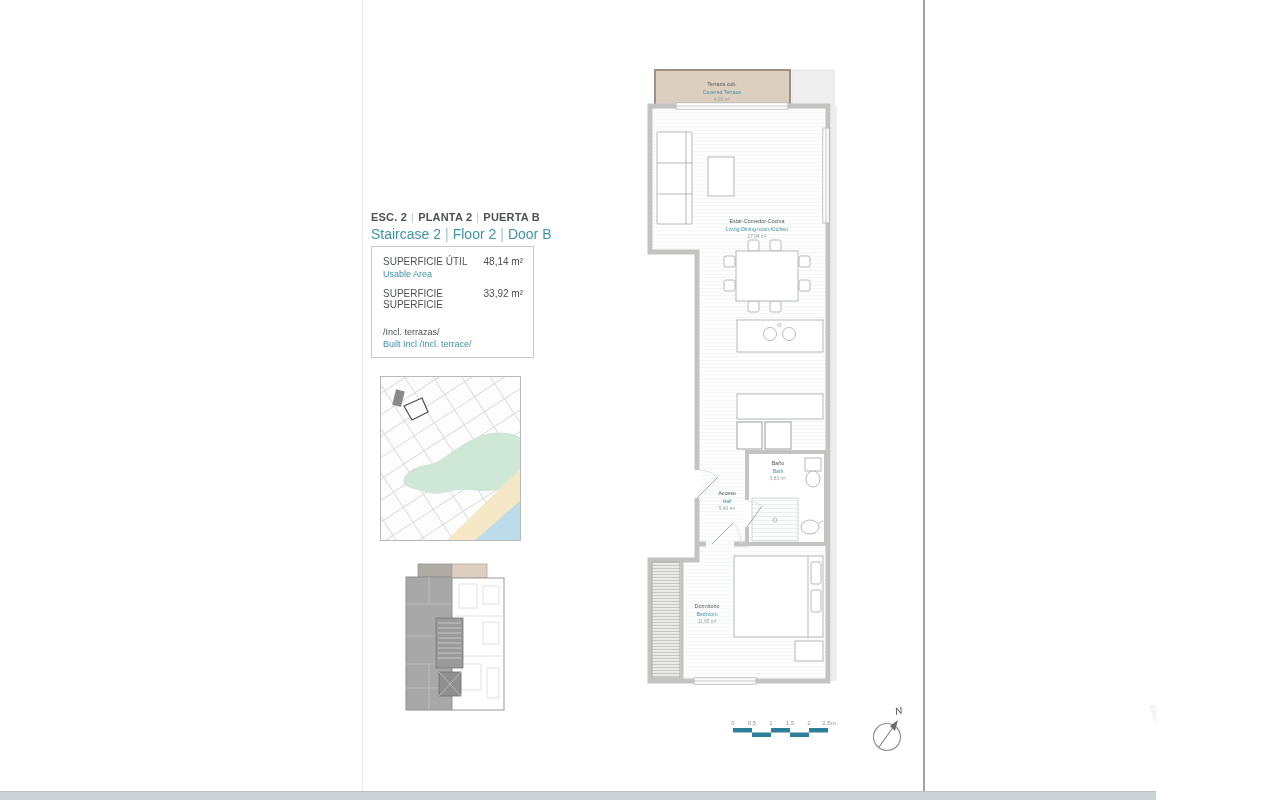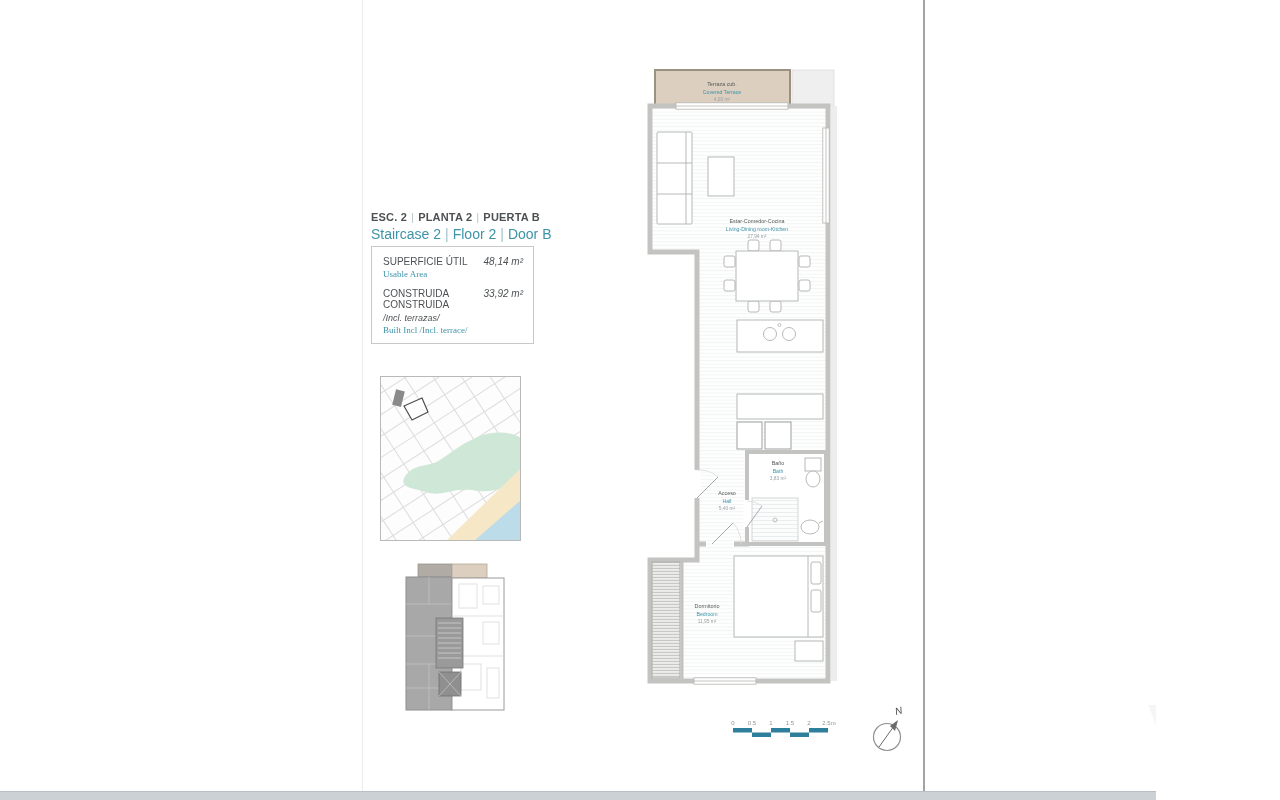--- a/index.html
+++ b/index.html
@@ -19,23 +19,23 @@
   .hdr .en{font-size:14px;color:#3e93a8;margin-top:3px;}
   .sep{color:#b7c6cb;padding:0 4px;font-weight:400;}
   .sep2{color:#9fc4cd;padding:0 4px;}
 
   
   .areabox{left:371px;top:246px;width:163px;border:1px solid #c9c9c9;background:#fff;
            padding:9px 10px 8px 11px;box-sizing:border-box;}
   .arow{margin-bottom:9px;}
   .arow:last-child{margin-bottom:0;}
   .arow .l1{display:flex;justify-content:space-between;font-size:10px;color:#4e5154;}
-  .arow .l1 .val{white-space:nowrap;padding-left:6px;font-style:italic;}
-  .arow .l2{font-size:9px;color:#4e5154;margin-top:3px;font-style:italic;}
-  .arow .len{font-size:9px;color:#3e93a8;margin-top:2px;font-family:Liberation Serif, serif;}
+  .arow .l1 .val{white-space:nowrap;padding-left:6px;}
+  .arow .l2{font-size:9px;color:#4e5154;margin-top:17px;}
+  .arow .len{font-size:9px;color:#3e93a8;margin-top:2px;}
 
   .mapbox{left:380px;top:376px;}
   .miniplan{left:403px;top:560px;}
   .plan{left:640px;top:55px;}
   .scalebar{left:729px;top:717px;}
   .compass{left:866px;top:703px;}
 
   .watermark{left:1148px;top:678px;width:132px;height:115px;overflow:hidden;
              font-size:66px;font-weight:700;color:#f5f5f7;letter-spacing:-2px;line-height:100px;}
 
@@ -62,21 +62,21 @@
   <div class="abs areabox">
     <div class="arow">
       <div class="l1">
           <span>SUPERFICIE ÚTIL</span>
           <span class="val">48,14 m²</span>
         </div>
       <div class="len">Usable Area</div>
     </div>
     <div class="arow">
       <div class="l1">
-          <span>CONSTRUIDA CONSTRUIDA</span>
+          <span>SUPERFICIE SUPERFICIE</span>
           <span class="val">33,92 m²</span>
         </div>
       <div class="l2">/Incl. terrazas/</div>
       <div class="len">Built Incl /Incl. terrace/</div>
     </div>
   </div>
 
   <div class="abs mapbox">
     <svg width="141" height="165" viewBox="0 0 141 165">
       <defs>

